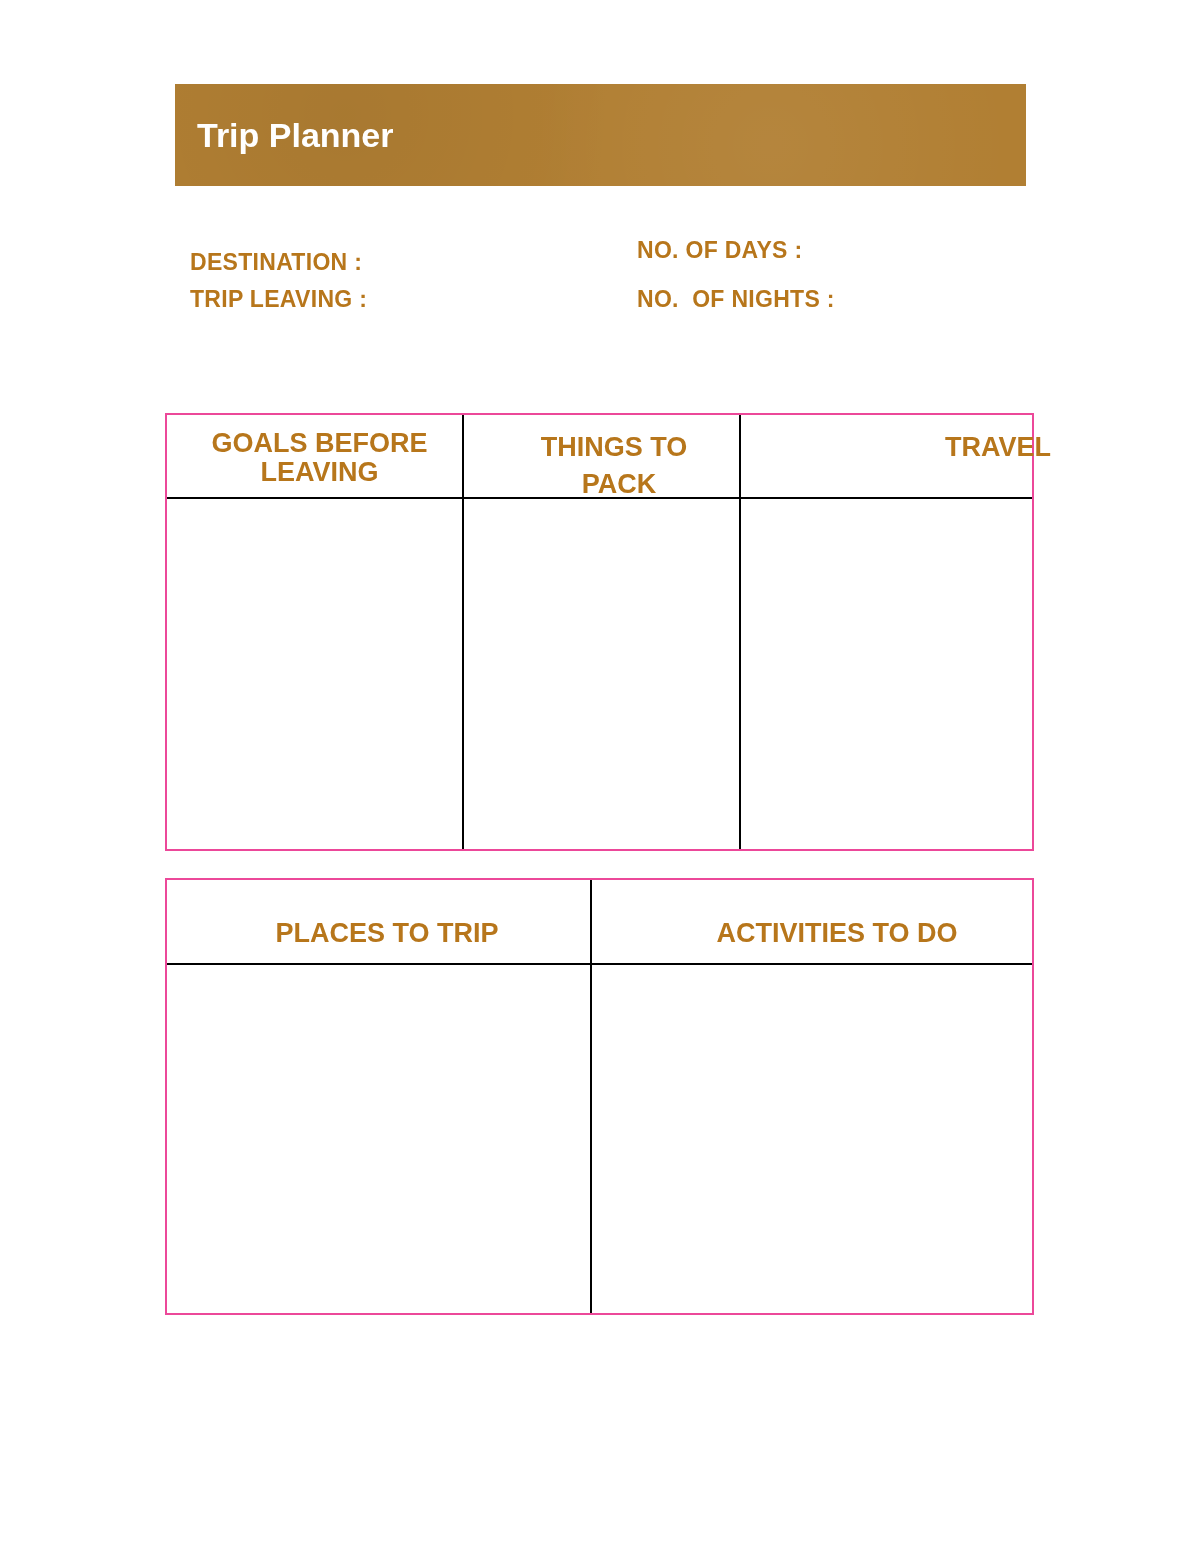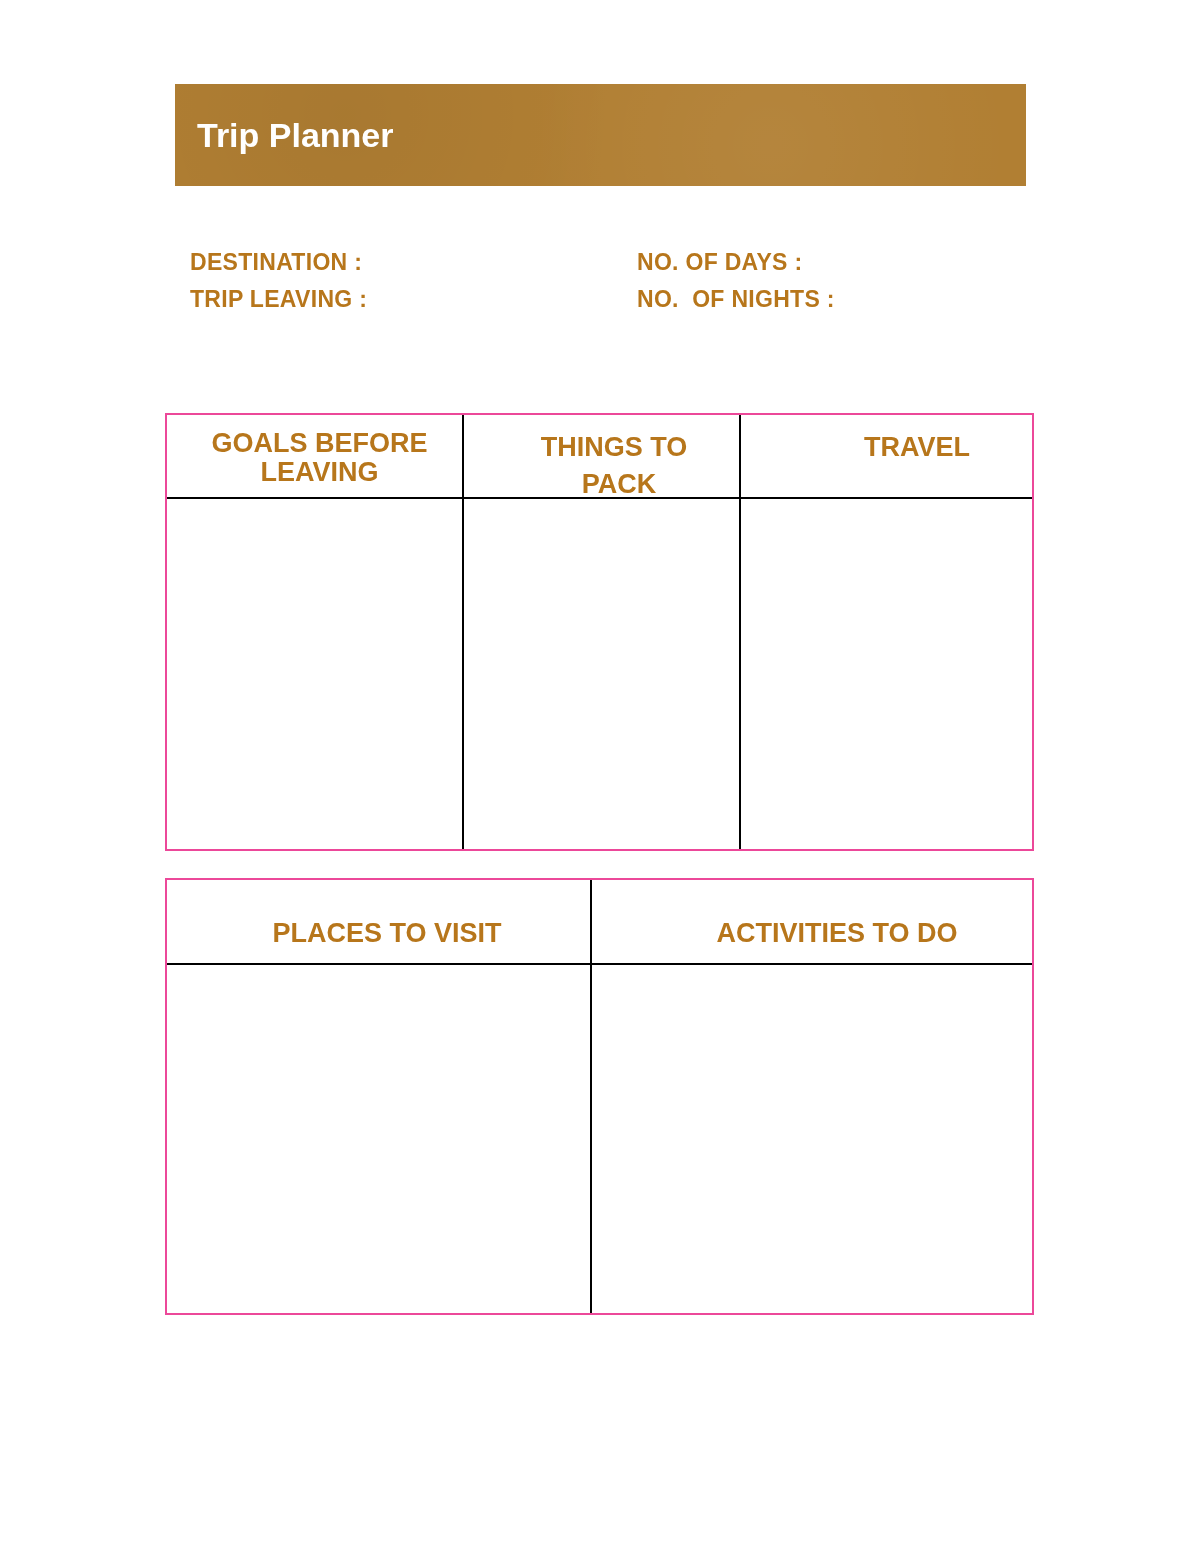--- a/index.html
+++ b/index.html
@@ -20,47 +20,47 @@
   </style>
 </head>
 <body>
 
 <div class="banner">
   <span class="banner-title">Trip Planner</span>
 </div>
 
 <div class="field" style="left:190px; top:249px;">DESTINATION :</div>
 <div class="field" style="left:190px; top:286px;">TRIP LEAVING :</div>
-<div class="field" style="left:637px; top:249px;">NO. OF DAYS :</div>
+<div class="field" style="left:637px; top:237px;">NO. OF DAYS :</div>
 <div class="field" style="left:637px; top:286px;">NO.  OF NIGHTS :</div>
 
 <div class="grid" style="left:165px; top:413px; width:869px; height:438px;">
   <div class="hline" style="left:0; top:82px; width:865px;"></div>
   <div class="vline" style="left:295px; top:0; height:434px;"></div>
   <div class="vline" style="left:572px; top:0; height:434px;"></div>
 
   <div class="hdr" style="left:0; top:14px; width:305px; line-height:29px;">
     <div>GOALS BEFORE</div>
     <div>LEAVING</div>
   </div>
   <div class="hdr" style="left:297px; top:14px; width:300px; line-height:37px;">
     <div>THINGS TO</div>
     <div style="padding-left:10px;">PACK</div>
   </div>
-  <div class="hdr" style="left:574px; top:14px; width:310px; line-height:37px; text-align:left; padding-left:92px; box-sizing:border-box;margin-left:31px;">
+  <div class="hdr" style="left:574px; top:14px; width:310px; line-height:37px; text-align:right; padding-left:92px; box-sizing:border-box;">
     <div>TRAVEL</div>
   </div>
 
   <div class="cell" style="left:0; top:84px; width:295px; height:350px;"></div>
   <div class="cell" style="left:297px; top:84px; width:275px; height:350px;"></div>
   <div class="cell" style="left:574px; top:84px; width:291px; height:350px;"></div>
 </div>
 
 <div class="grid" style="left:165px; top:878px; width:869px; height:437px;">
   <div class="hline" style="left:0; top:83px; width:865px;"></div>
   <div class="vline" style="left:423px; top:0; height:433px;"></div>
 
-  <div class="hdr" style="left:0; top:38px; width:440px;">PLACES TO VISIT</div>
+  <div class="hdr" style="left:0; top:38px; width:440px;">PLACES TO TRIP</div>
   <div class="hdr" style="left:425px; top:38px; width:490px;">ACTIVITIES TO DO</div>
 
   <div class="cell" style="left:0; top:85px; width:423px; height:348px;"></div>
   <div class="cell" style="left:425px; top:85px; width:440px; height:348px;"></div>
 </div>
 
 </body></html>

